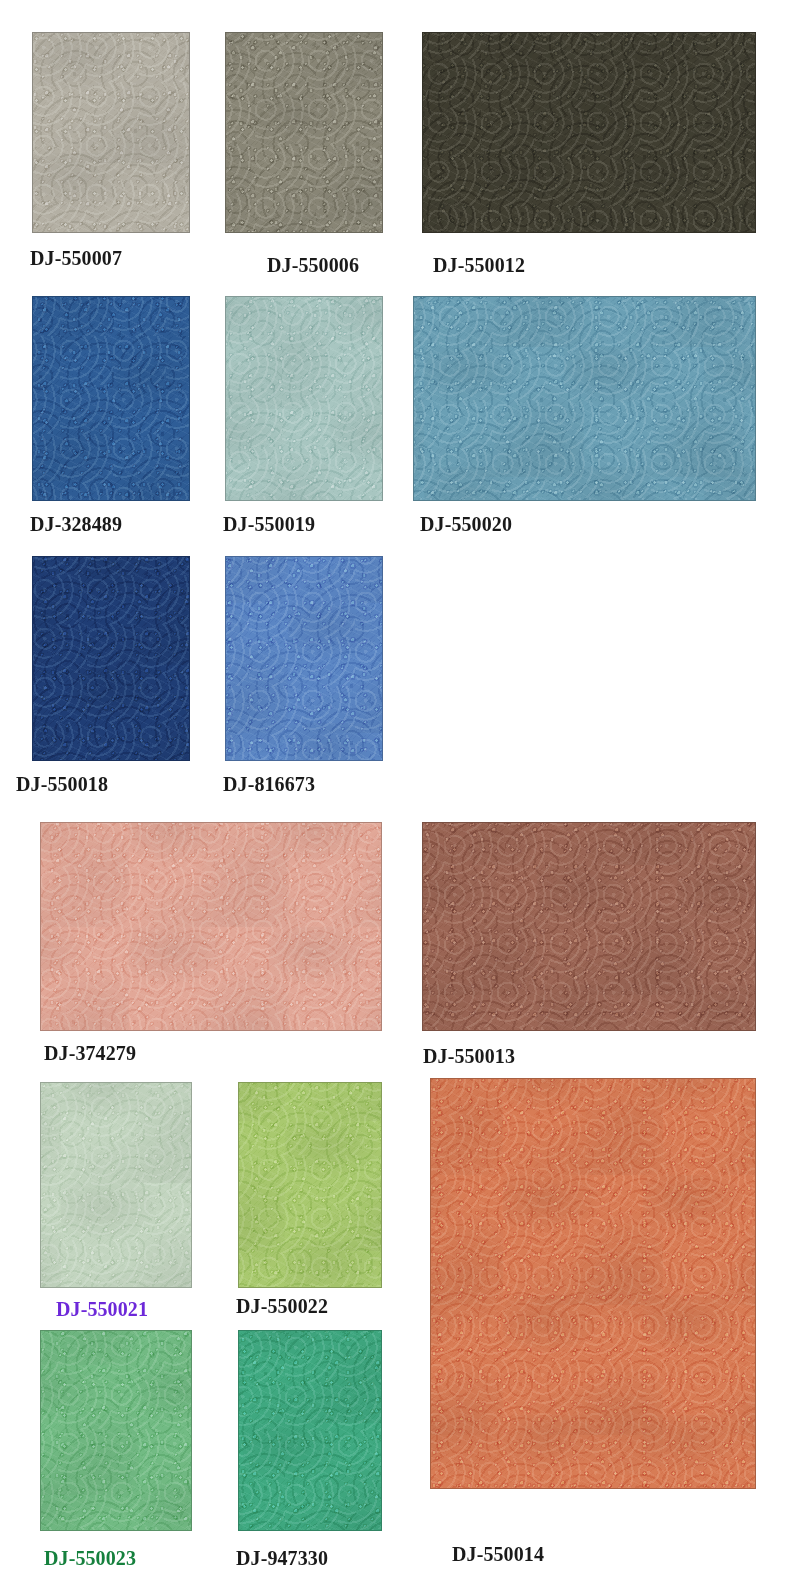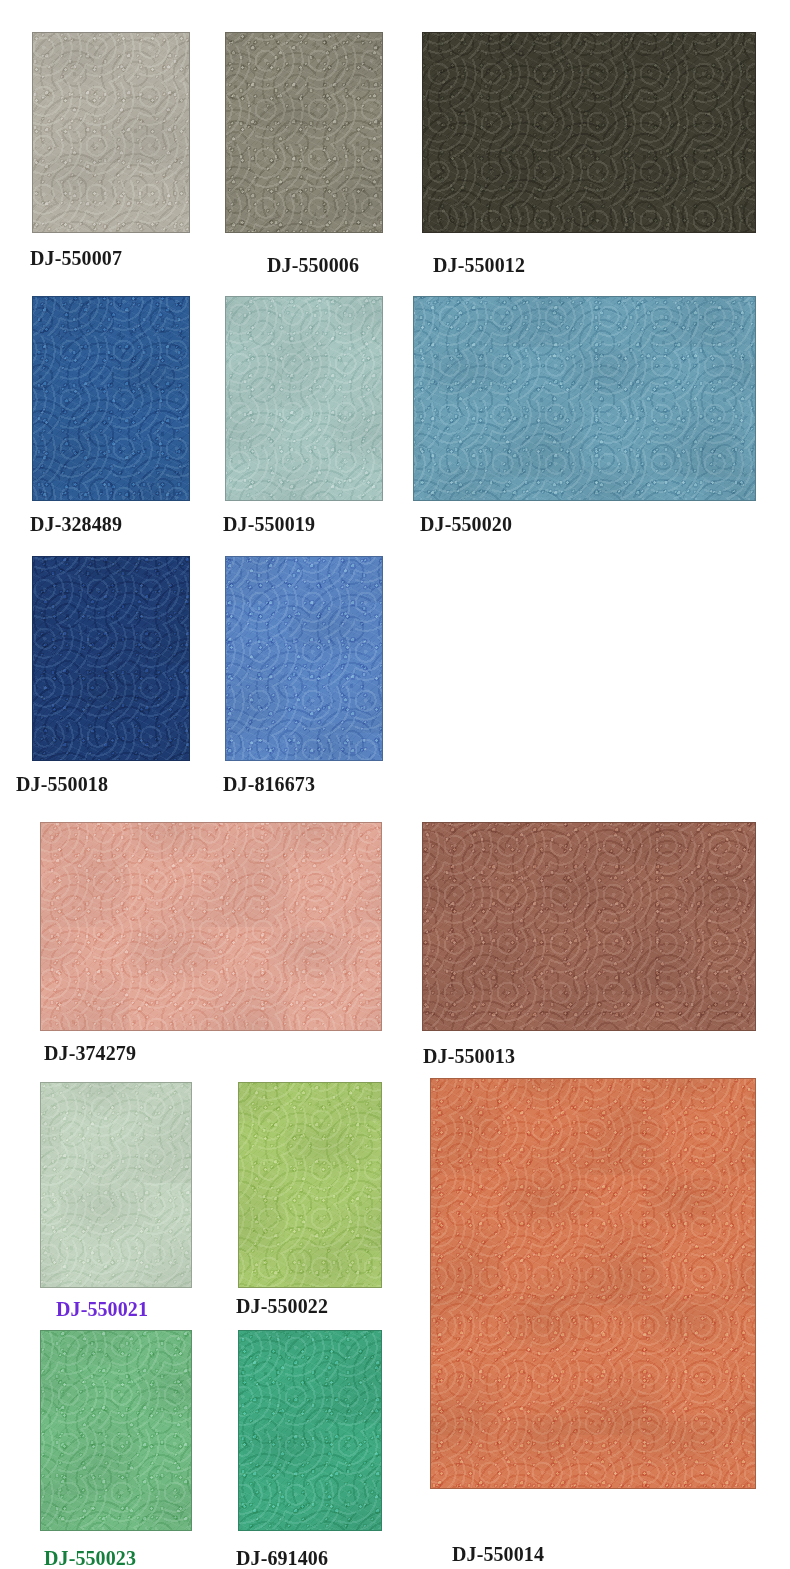--- a/index.html
+++ b/index.html
@@ -200,14 +200,14 @@
       </div>
     </div>
     <div class="swatch-label" style="left: 44px; top: 1548px; color: #15803d;">DJ-550023</div>
     <div class="swatch-cell" style="left: 238px; top: 1330px; width: 144px; height: 201px;">
       <div class="swatch-chip" title="emerald jade green" style="background: rgb(63, 169, 129);">
         <div class="tex" style="background-position: 2px 46px;"></div>
         <div class="tex2" style="background-position: 46px 2px;"></div>
         <div class="tex3" style="background-position: 4px 92px;"></div>
       </div>
     </div>
-    <div class="swatch-label" style="left: 236px; top: 1548px; color: rgb(26, 26, 26);">DJ-691406</div>
+    <div class="swatch-label" style="left: 236px; top: 1548px; color: rgb(26, 26, 26);">DJ-947330</div>
   </div>
 
 </body></html>

